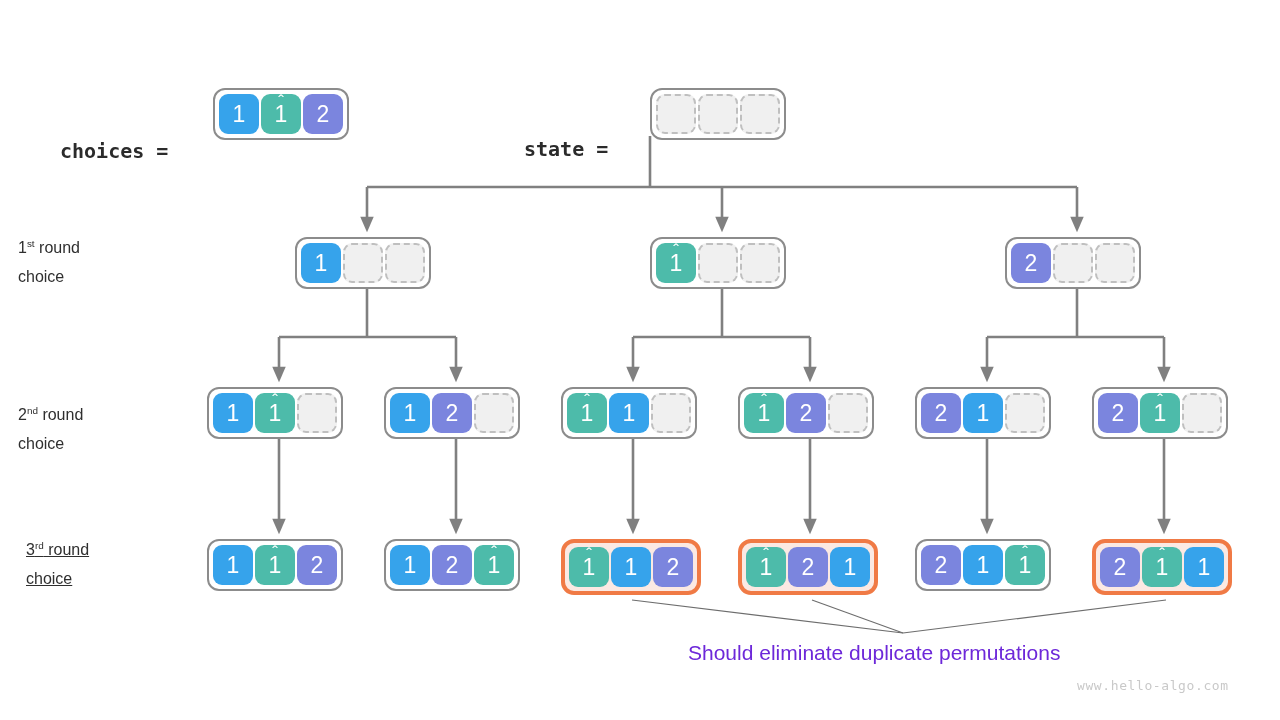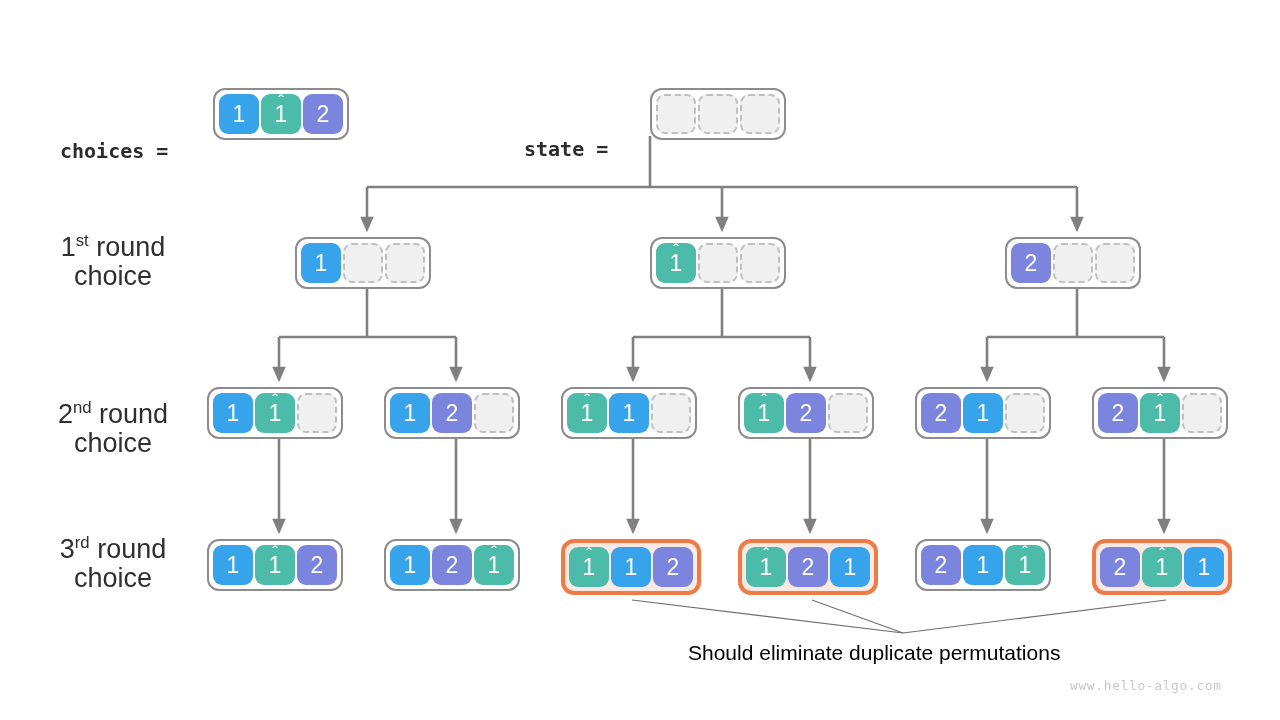--- a/index.html
+++ b/index.html
@@ -37,45 +37,46 @@
     font-family: "DejaVu Sans Mono", "Liberation Mono", monospace;
     font-weight: bold;
     font-size: 20px;
     color: #2b2b2b;
     white-space: nowrap;
   }
 
   .round-label {
     position: absolute;
     width: 190px;
-    text-align: center;
-    font-size: 27px;
+    text-align: left;
+    font-size: 16px;
     line-height: 29px;
     color: #2f2f2f;
   }
   .round-label sup {
     font-size: 0.62em;
     vertical-align: super;
     line-height: 0;
   }
 
   .caption {
     position: absolute;
     font-size: 21px;
-    color: #000000;
+    color: #6d28d9;
     white-space: nowrap;
   }
 
   .watermark {
     position: absolute;
     font-family: "DejaVu Sans Mono", "Liberation Mono", monospace;
     font-size: 13px;
     letter-spacing: 0.6px;
     color: #c9c9c9;
     white-space: nowrap;
+    margin-left: 7px;
   }
 
   
   .array-box {
     position: absolute;
     display: flex;
     align-items: center;
     gap: 2px;
     padding: 4px;
     border: 2.5px solid #8c8c8c;
@@ -183,21 +184,21 @@
   <div class="round-label" style="left:18px; top:233px;">
     <span><span>1</span><sup>st</sup><span> round</span></span><br>
     <span>choice</span>
   </div>
 
   <div class="round-label" style="left:18px; top:400px;">
     <span><span>2</span><sup>nd</sup><span> round</span></span><br>
     <span>choice</span>
   </div>
 
-  <div class="round-label" style="left:18px; top:535px;">
+  <div class="round-label" style="left:26px; top:535px;text-decoration:underline;">
     <span><span>3</span><sup>rd</sup><span> round</span></span><br>
     <span>choice</span>
   </div>
 
   <div class="caption" style="left:688px; top:641px;">Should eliminate duplicate permutations</div>
 
   <div class="watermark" style="left:1070px; top:678px;">www.hello-algo.com</div>
 
   <div id="nodes-layer">
       <div class="array-box" style="left: 213px; top: 88px;">

